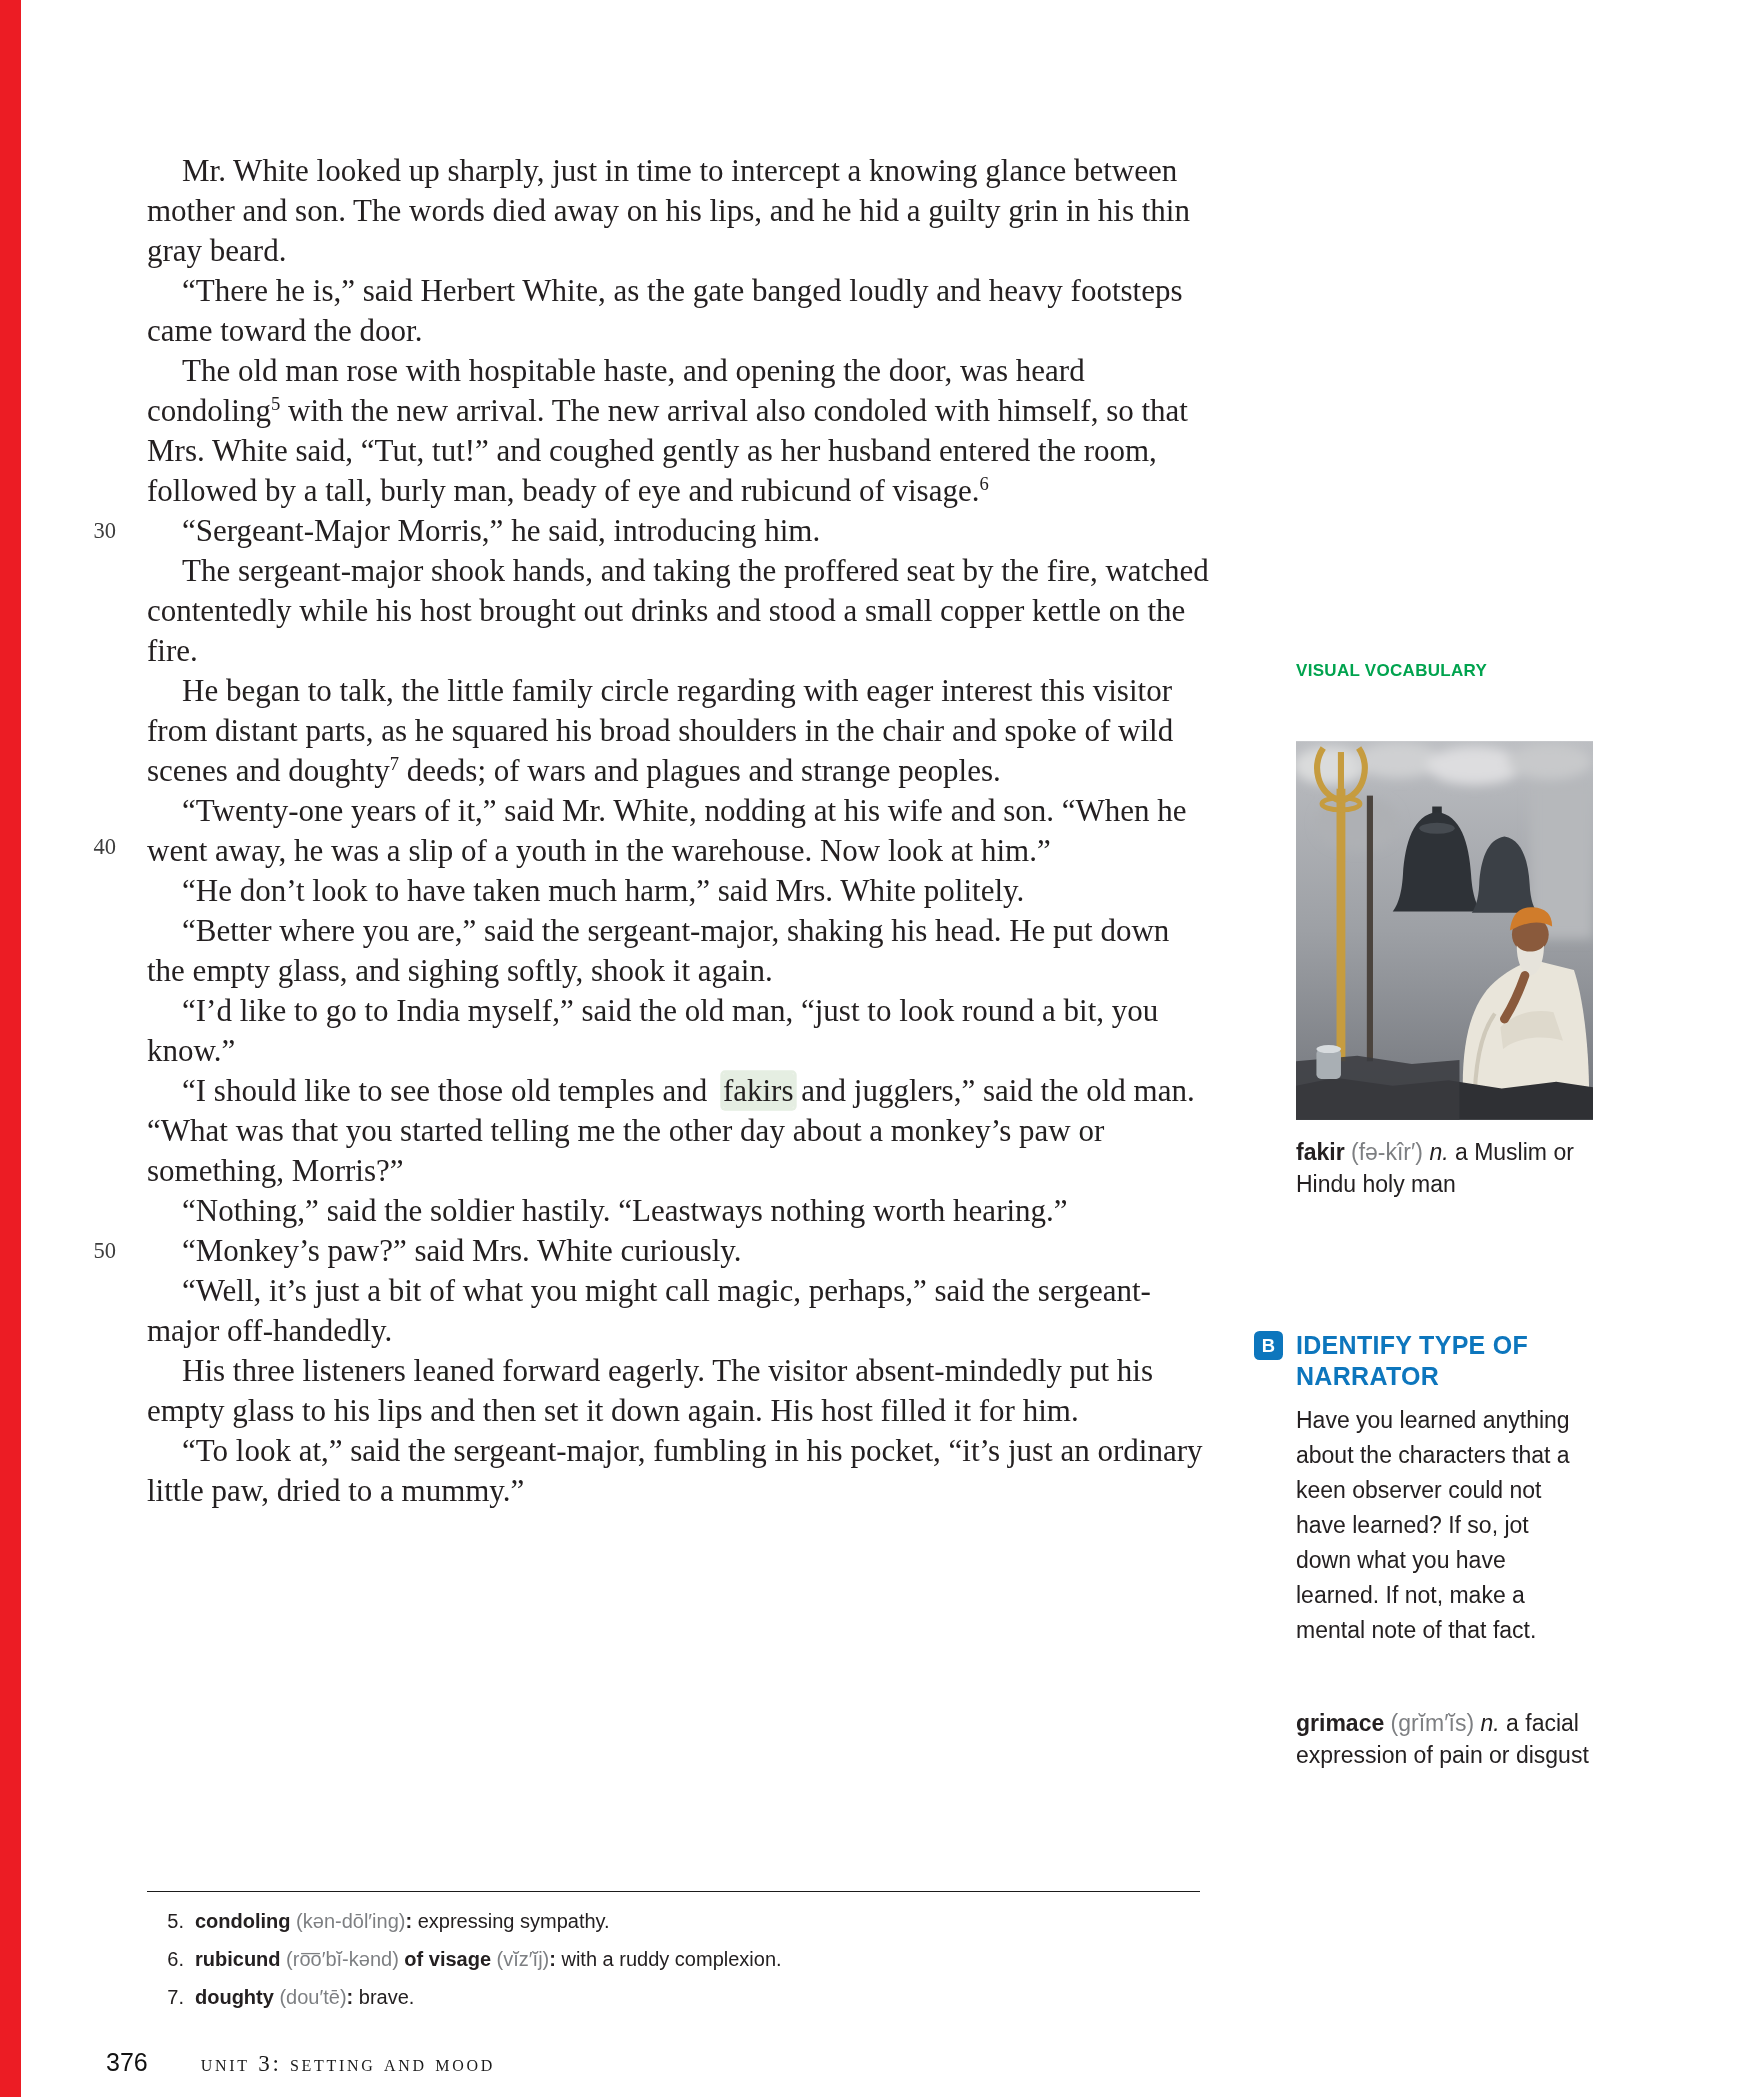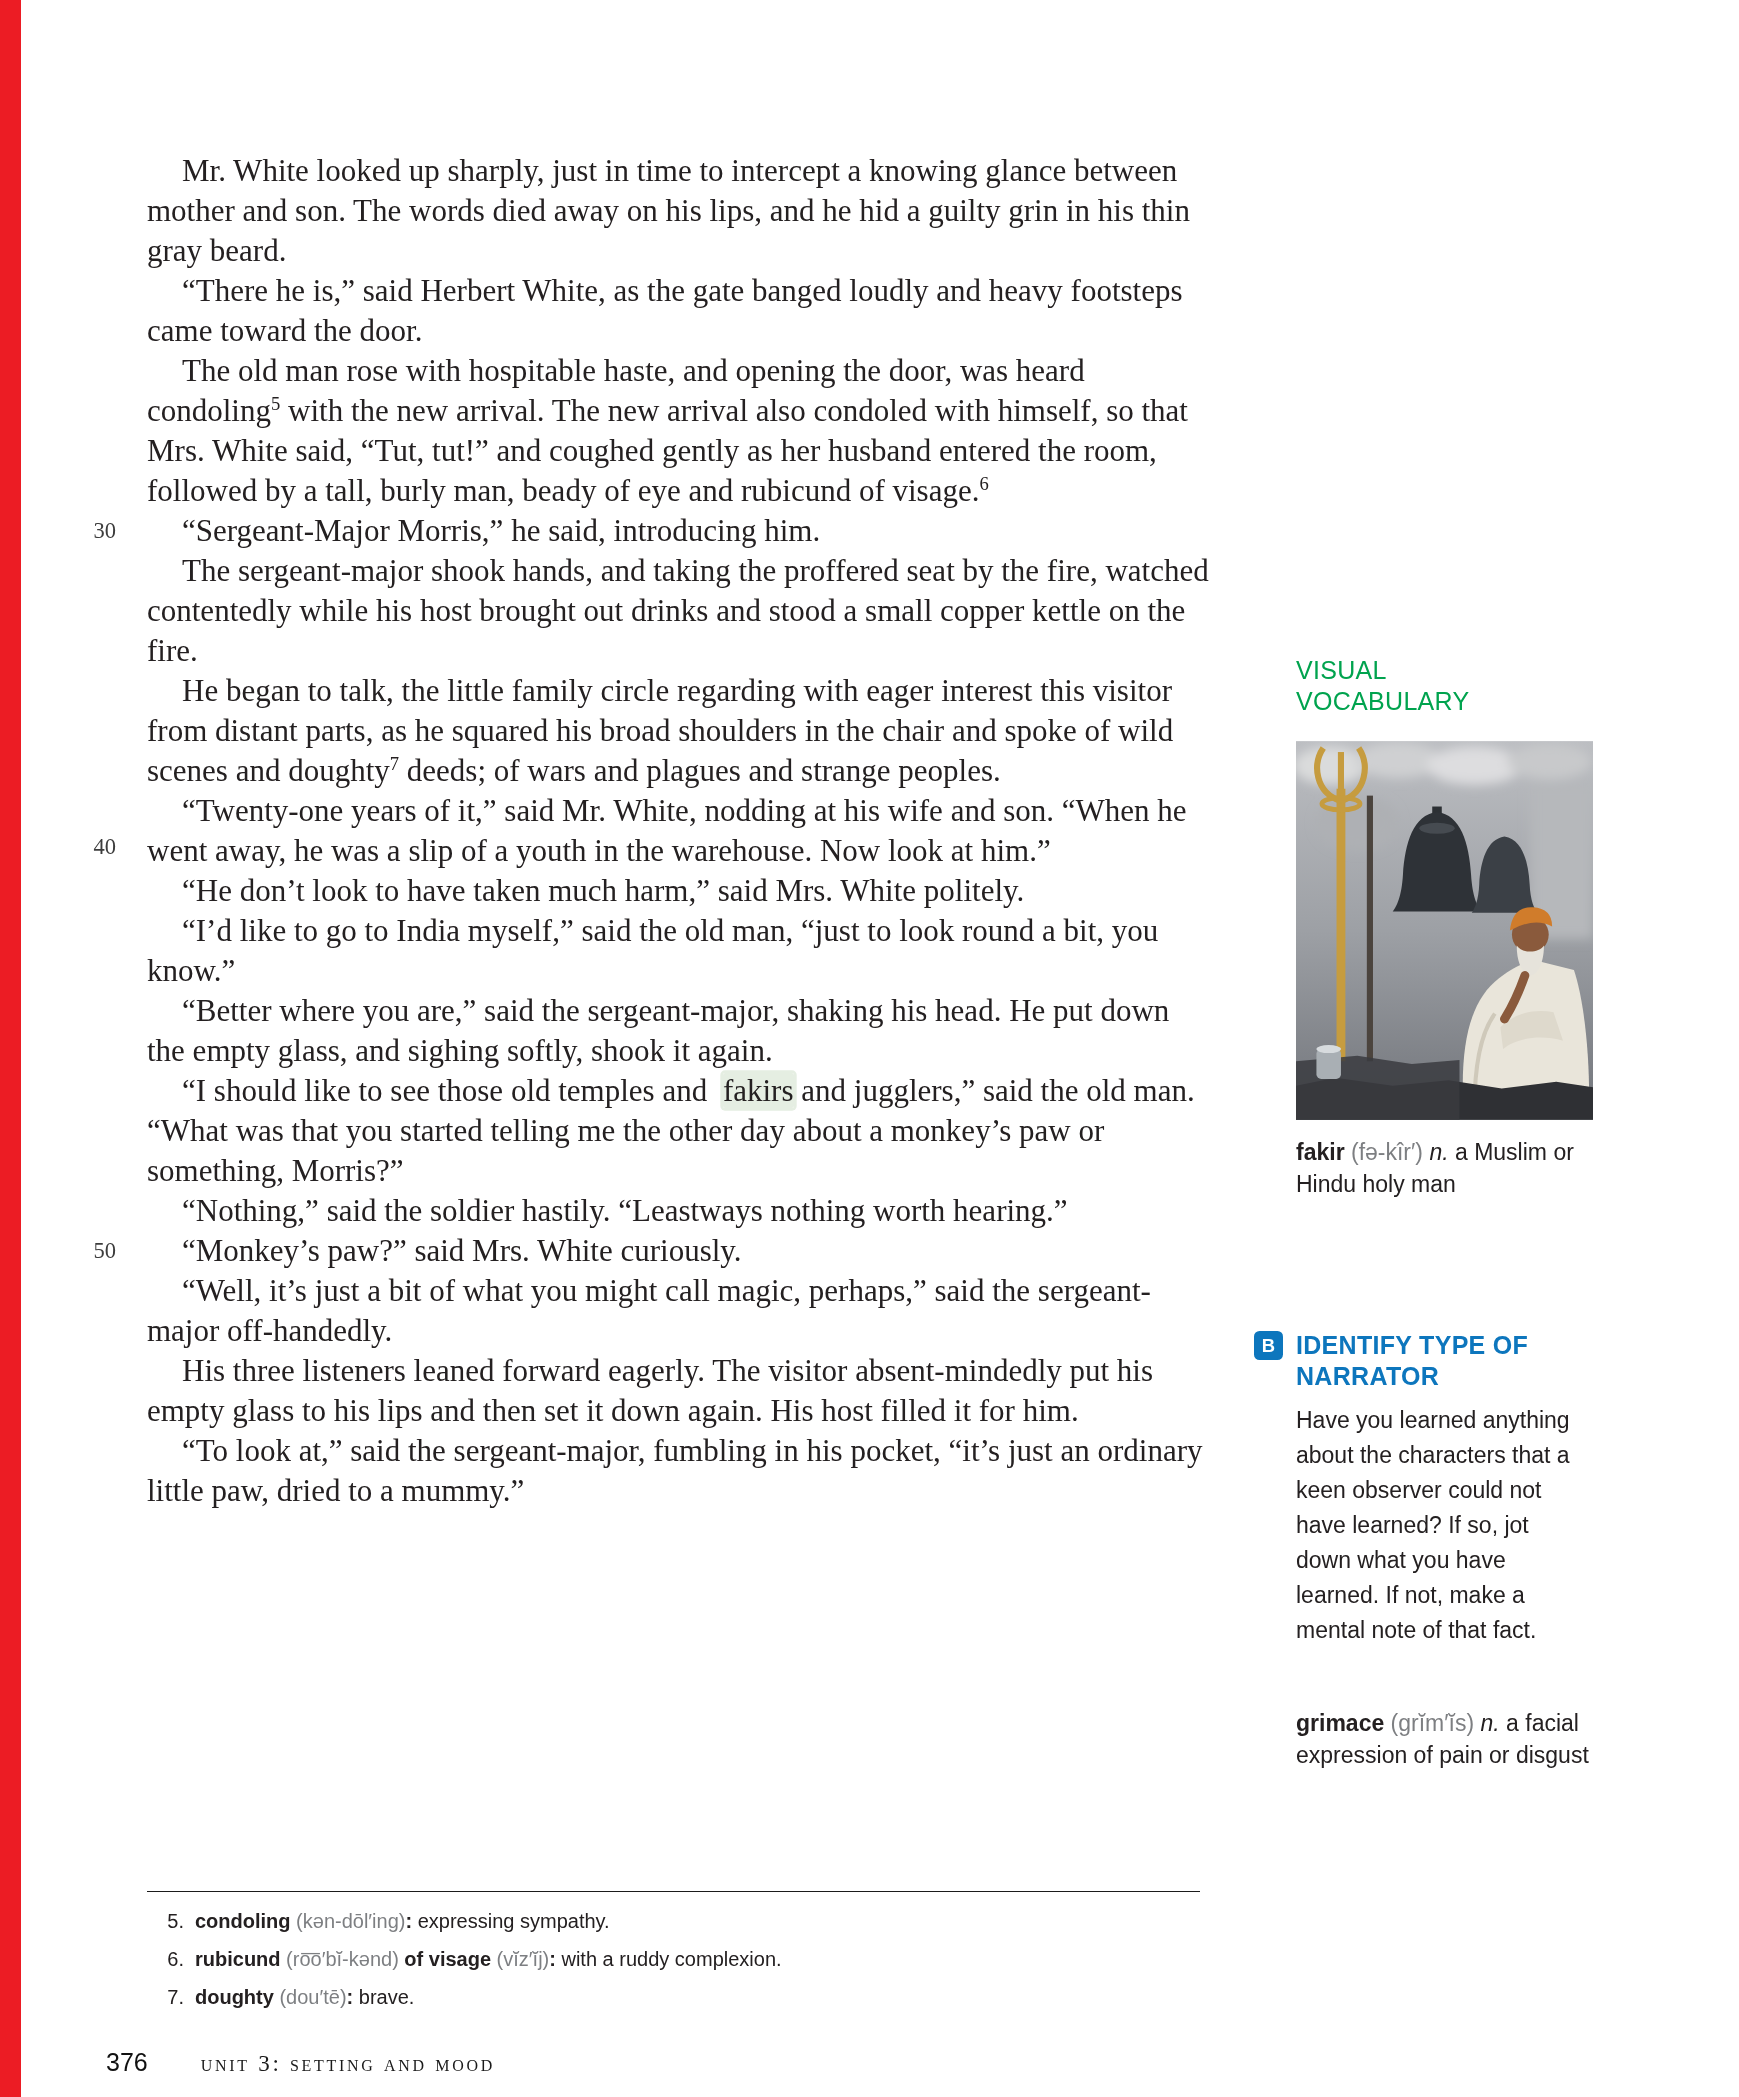--- a/index.html
+++ b/index.html
@@ -21,21 +21,21 @@
   .seg-b{font-weight:bold;}
   .seg-gray{color:var(--pron-gray,#7d7f82);}
   .seg-i{font-style:italic;}
   .seg-badge{display:inline-block;width:25px;height:25px;border-radius:4.8px;
              background:var(--heading-blue,#0d76bd);color:#fff;
              font-family:"Liberation Sans",sans-serif;font-weight:bold;font-size:17px;line-height:25px;
              text-align:center;vertical-align:1.4px;margin-left:8.2px;text-indent:0;}
 
   
   .vv-heading{position:absolute;left:1296px;top:655px;width:232px;margin:0;
-              font-family:"Liberation Sans",sans-serif;font-weight:normal;font-size:25px;line-height:31px;
+              font-family:"Liberation Sans",sans-serif;font-weight:bold;font-size:17px;line-height:31px;
               color:var(--heading-green,#00a34e);letter-spacing:0.3px;}
   .photo{position:absolute;left:1296px;top:741px;width:297px;height:379px;overflow:hidden;}
   .defn{position:absolute;margin:0;font-family:"Liberation Sans",sans-serif;
         font-size:23px;line-height:32px;color:#242021;}
   .fakir-def{left:1296px;top:1136px;width:297px;}
   .grimace-def{left:1296px;top:1707px;width:297px;}
   .note{position:absolute;left:1296px;top:1330px;width:297px;font-family:"Liberation Sans",sans-serif;}
   .side-badge{position:absolute;left:-42px;top:1.4px;width:29px;height:29px;border-radius:5.5px;
               background:var(--heading-blue,#0d76bd);color:#fff;font-weight:bold;font-size:18.4px;
               line-height:29px;text-align:center;}
@@ -64,22 +64,22 @@
 
   <div class="story">
       <p>Mr. White looked up sharply, just in time to intercept a knowing glance between mother and son. The words died away on his lips, and he hid a guilty grin in his thin gray beard.</p>
       <p>“There he is,” said Herbert White, as the gate banged loudly and heavy footsteps came toward the door.</p>
       <p>The old man rose with hospitable haste, and opening the door, was heard condoling<span class="seg-sup">5</span> with the new arrival. The new arrival also condoled with himself, so that Mrs. White said, “Tut, tut!” and coughed gently as her husband entered the room, followed by a tall, burly man, beady of eye and rubicund of visage.<span class="seg-sup">6</span></p>
       <p><span class="linenum top">30</span>“Sergeant-Major Morris,” he said, introducing him.</p>
       <p>The sergeant-major shook hands, and taking the proffered seat by the fire, watched contentedly while his host brought out drinks and stood a small copper kettle on the fire.</p>
       <p>He began to talk, the little family circle regarding with eager interest this visitor from distant parts, as he squared his broad shoulders in the chair and spoke of wild scenes and doughty<span class="seg-sup">7</span> deeds; of wars and plagues and strange peoples.</p>
       <p><span class="linenum bottom">40</span>“Twenty-one years of it,” said Mr. White, nodding at his wife and son. “When he went away, he was a slip of a youth in the warehouse. Now look at him.”</p>
       <p>“He don’t look to have taken much harm,” said Mrs. White politely.</p>
+      <p>“Better where you are,” said the sergeant-major, shaking his head. He put down the empty glass, and sighing softly, shook it again.</p>
       <p>“I’d like to go to India myself,” said the old man, “just to look round a bit, you know.”</p>
-      <p>“Better where you are,” said the sergeant-major, shaking his head. He put down the empty glass, and sighing softly, shook it again.</p>
       <p>“I should like to see those old temples and <span class="seg-hl">fakirs</span> and jugglers,” said the old man. “What was that you started telling me the other day about a monkey’s paw or something, Morris?”</p>
       <p>“Nothing,” said the soldier hastily. “Leastways nothing worth hearing.”</p>
       <p><span class="linenum top">50</span>“Monkey’s paw?” said Mrs. White curiously.</p>
       <p>“Well, it’s just a bit of what you might call magic, perhaps,” said the sergeant-major off-handedly.</p>
       <p>His three listeners leaned forward eagerly. The visitor absent-mindedly put his empty glass to his lips and then set it down again. His host filled it for him.</p>
       <p>“To look at,” said the sergeant-major, fumbling in his pocket, “it’s just an ordinary little paw, dried to a mummy.”</p>
     </div>
 
   <h3 class="vv-heading">VISUAL VOCABULARY</h3>
 

